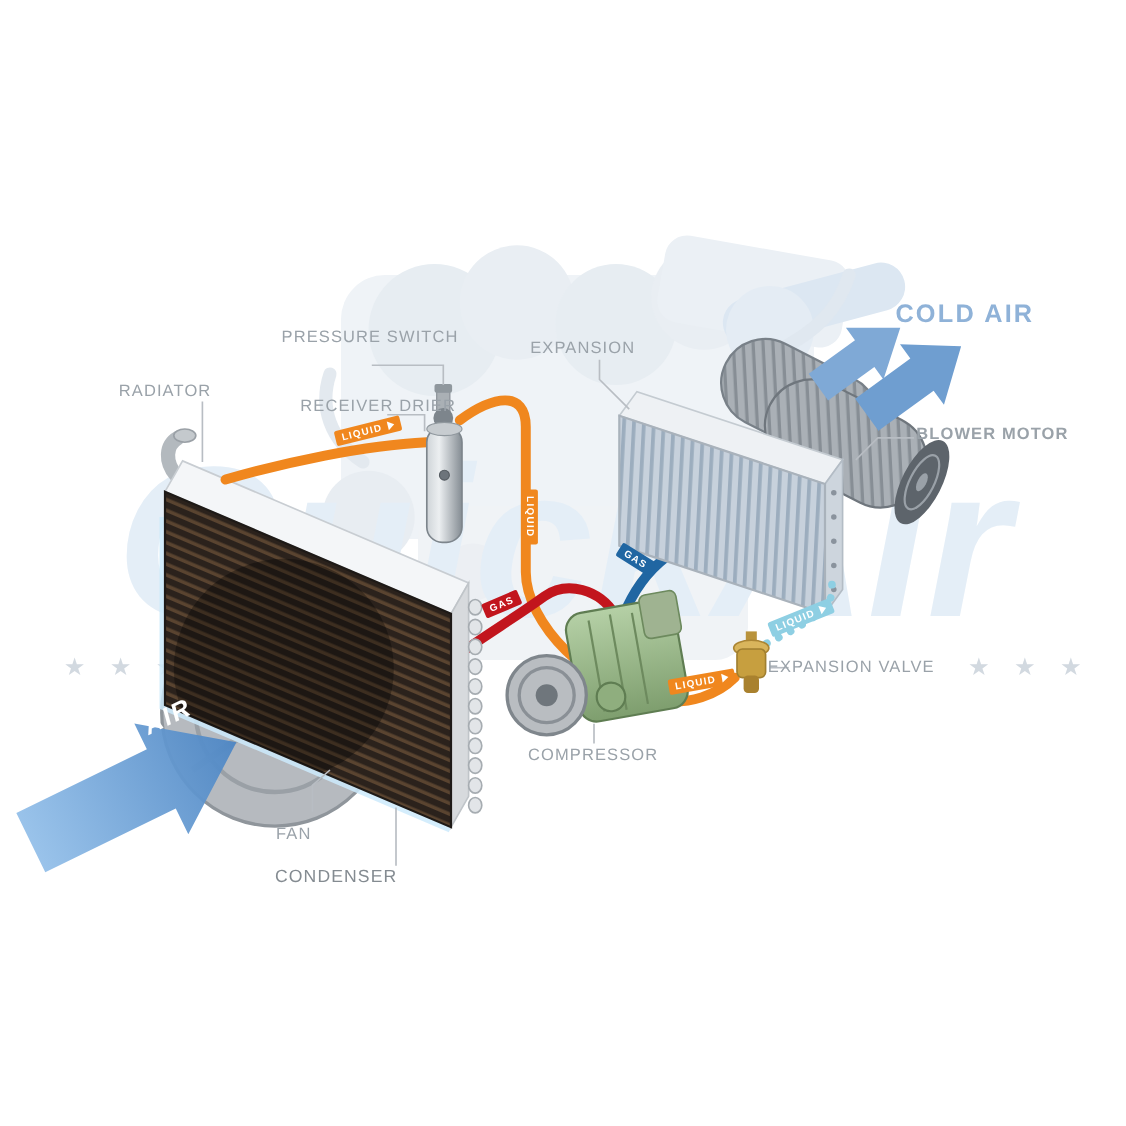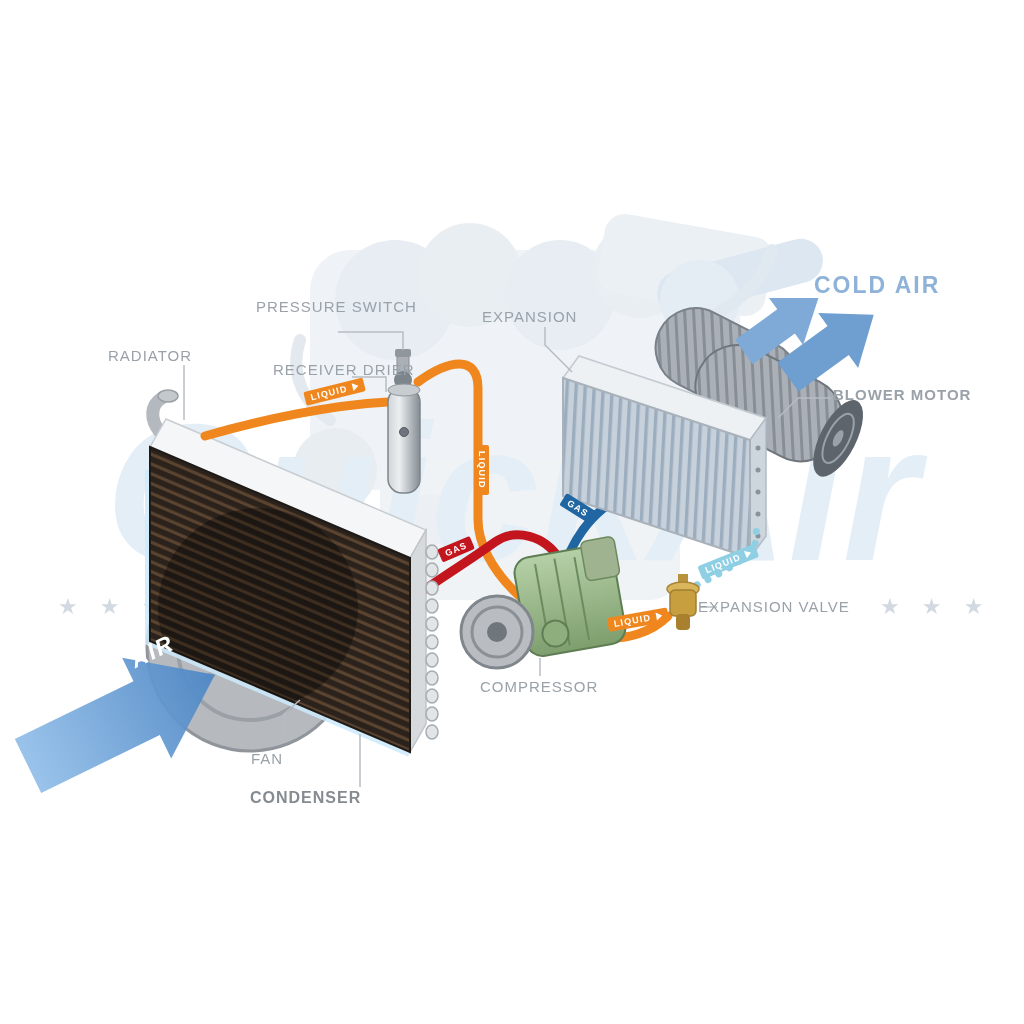--- a/index.html
+++ b/index.html
@@ -197,21 +197,21 @@
   </svg>
 
   <div class="lbl" style="left:108px;top:347px;text-align:center;">RADIATOR</div>
   <div class="lbl" style="left:256px;top:298px;">PRESSURE SWITCH</div>
   <div class="lbl" style="left:246px;top:361px;margin-left:27px;">RECEIVER DRIER</div>
   <div class="lbl" style="left:482px;top:308px;">EXPANSION</div>
   <div class="lbl" style="left:833px;top:386px;font-weight:bold;">BLOWER MOTOR</div>
   <div class="lbl" style="left:698px;top:598px;">EXPANSION VALVE</div>
   <div class="lbl" style="left:480px;top:678px;">COMPRESSOR</div>
   <div class="lbl" style="left:251px;top:740px;margin-top:10px;">FAN</div>
-  <div class="lbl big" style="left:250px;top:789px;font-weight:bold;">CONDENSER</div>
+  <div class="lbl big" style="left:250px;top:789px;">CONDENSER</div>
 
   <div class="cold-air" style="left:814px;top:272px;">COLD AIR</div>
   <div class="air-text" style="left:132px;top:648px;">AIR</div>
 
   <span class="pipe-pill has-arrow" style="left: 305px; top: 392px; transform: rotate(-14deg); background-color: rgb(240, 135, 30);">LIQUID</span>
   <span class="pipe-pill" style="left: 482px; top: 438px; transform: rotate(90deg); background-color: rgb(240, 135, 30);">LIQUID</span>
   <span class="pipe-pill" style="left: 563px; top: 492px; transform: rotate(32deg); background-color: rgb(32, 102, 162);">GAS</span>
   <span class="pipe-pill" style="left: 440px; top: 549px; transform: rotate(-23deg); background-color: rgb(194, 21, 29);">GAS</span>
   <span class="pipe-pill has-arrow" style="left: 700px; top: 566px; transform: rotate(-22deg); background-color: rgb(142, 207, 227);">LIQUID</span>
   <span class="pipe-pill has-arrow" style="left: 608px; top: 618px; transform: rotate(-10deg); background-color: rgb(240, 135, 30);">LIQUID</span>

